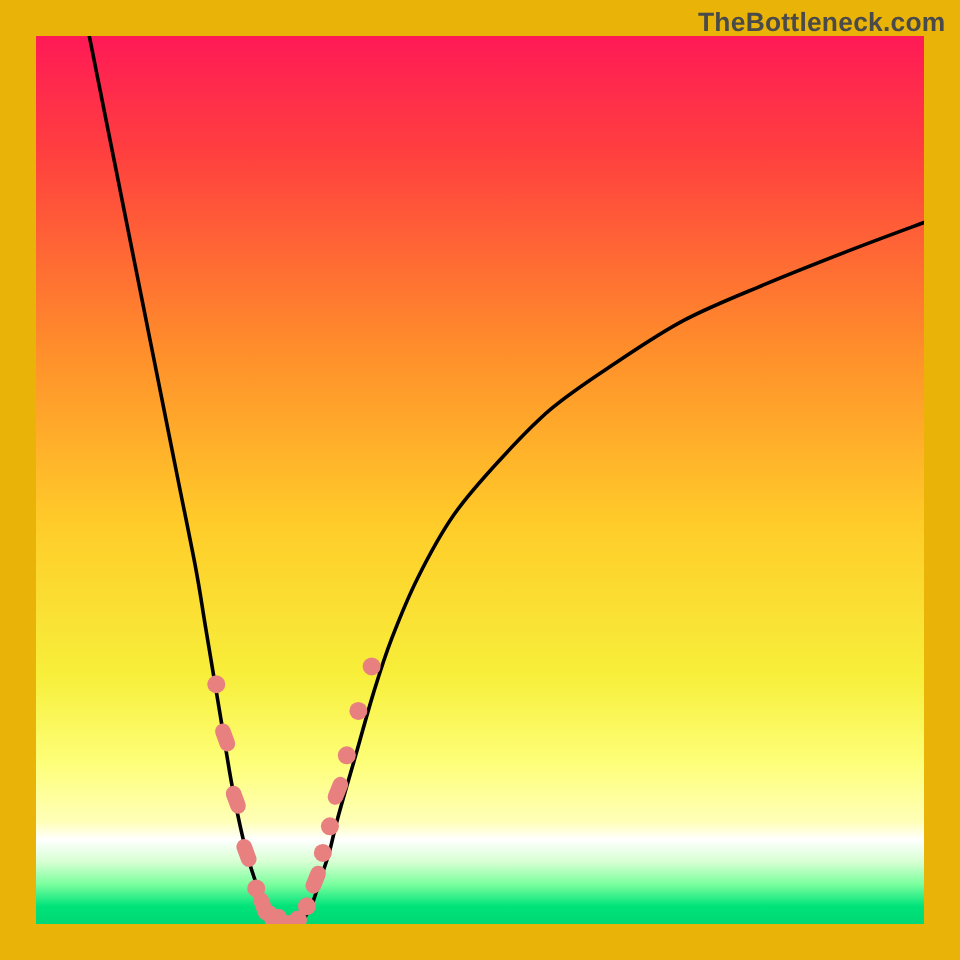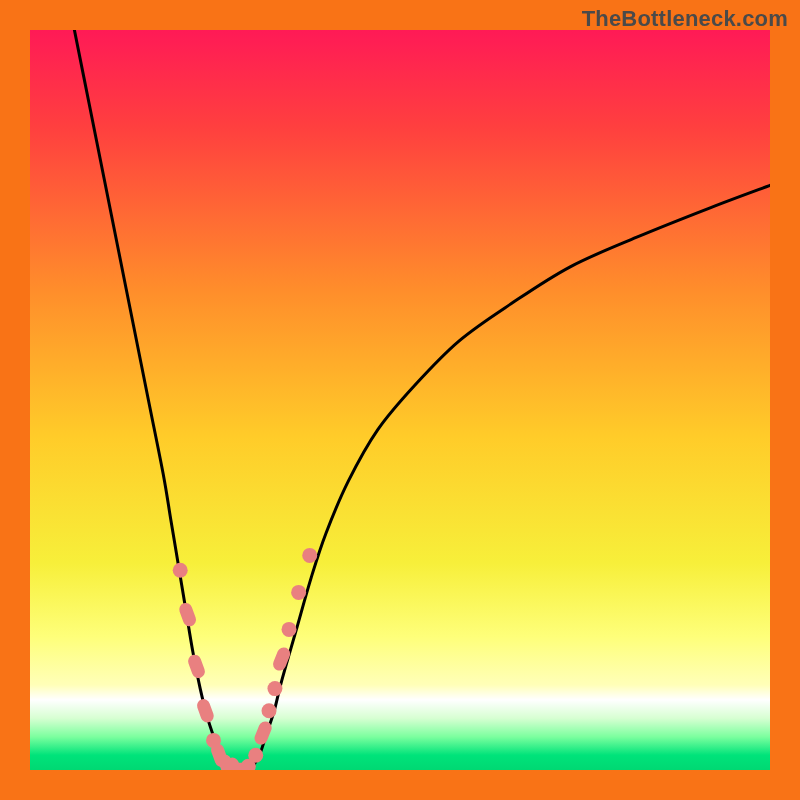--- a/index.html
+++ b/index.html
@@ -8,21 +8,21 @@
     width: 800px;
     height: 800px;
     overflow: hidden;
     background: #000;
     font-family: Arial, Helvetica, sans-serif;
   }
   .frame {
     position: absolute;
     left: 0; top: 0;
     width: 800px; height: 800px;
-    background: #f97316;
+    background: #eab308;
   }
   .plot-area {
     position: absolute;
     left: 30px;
     top: 30px;
     width: 740px;
     height: 740px;
     overflow: hidden;
   }
   .gradient {

